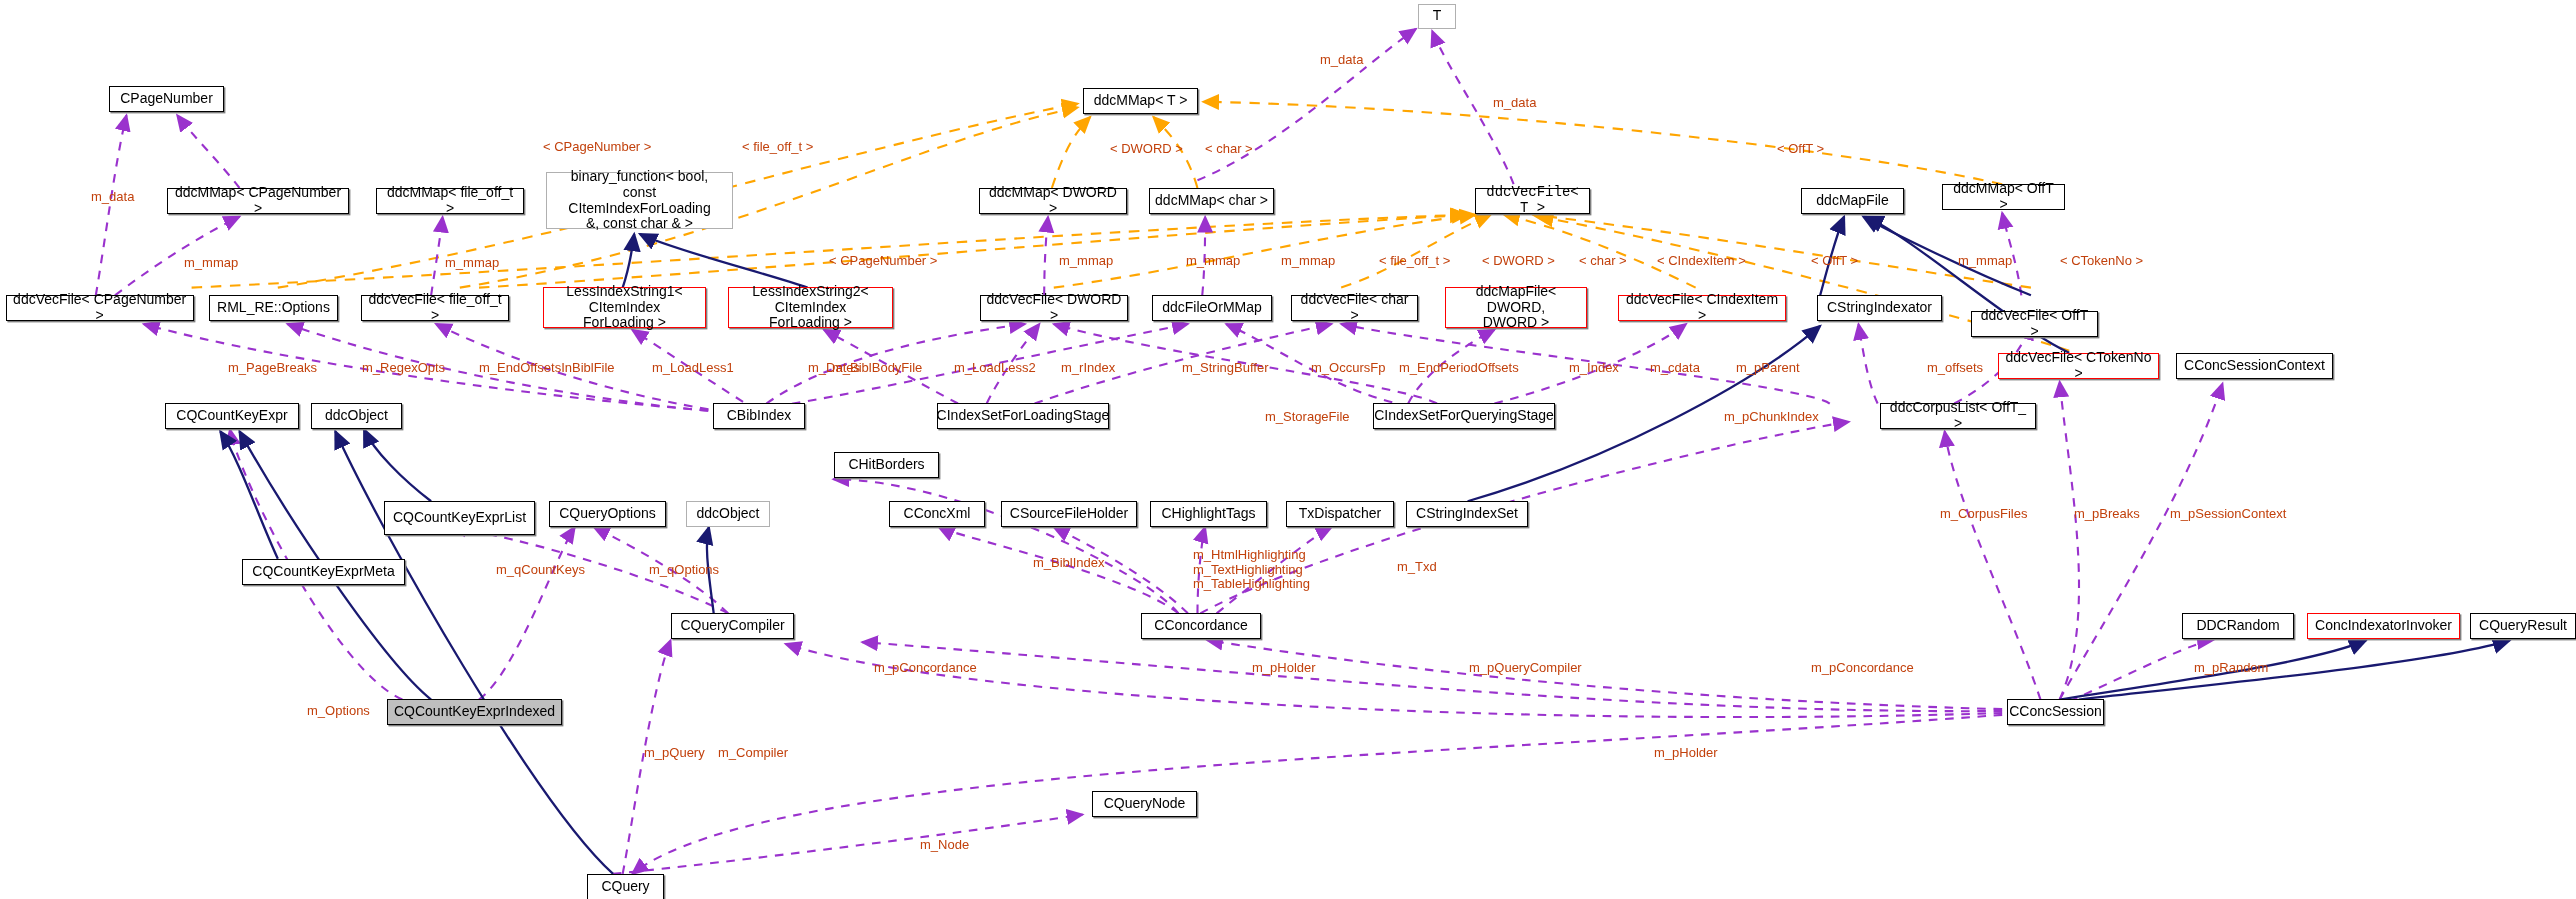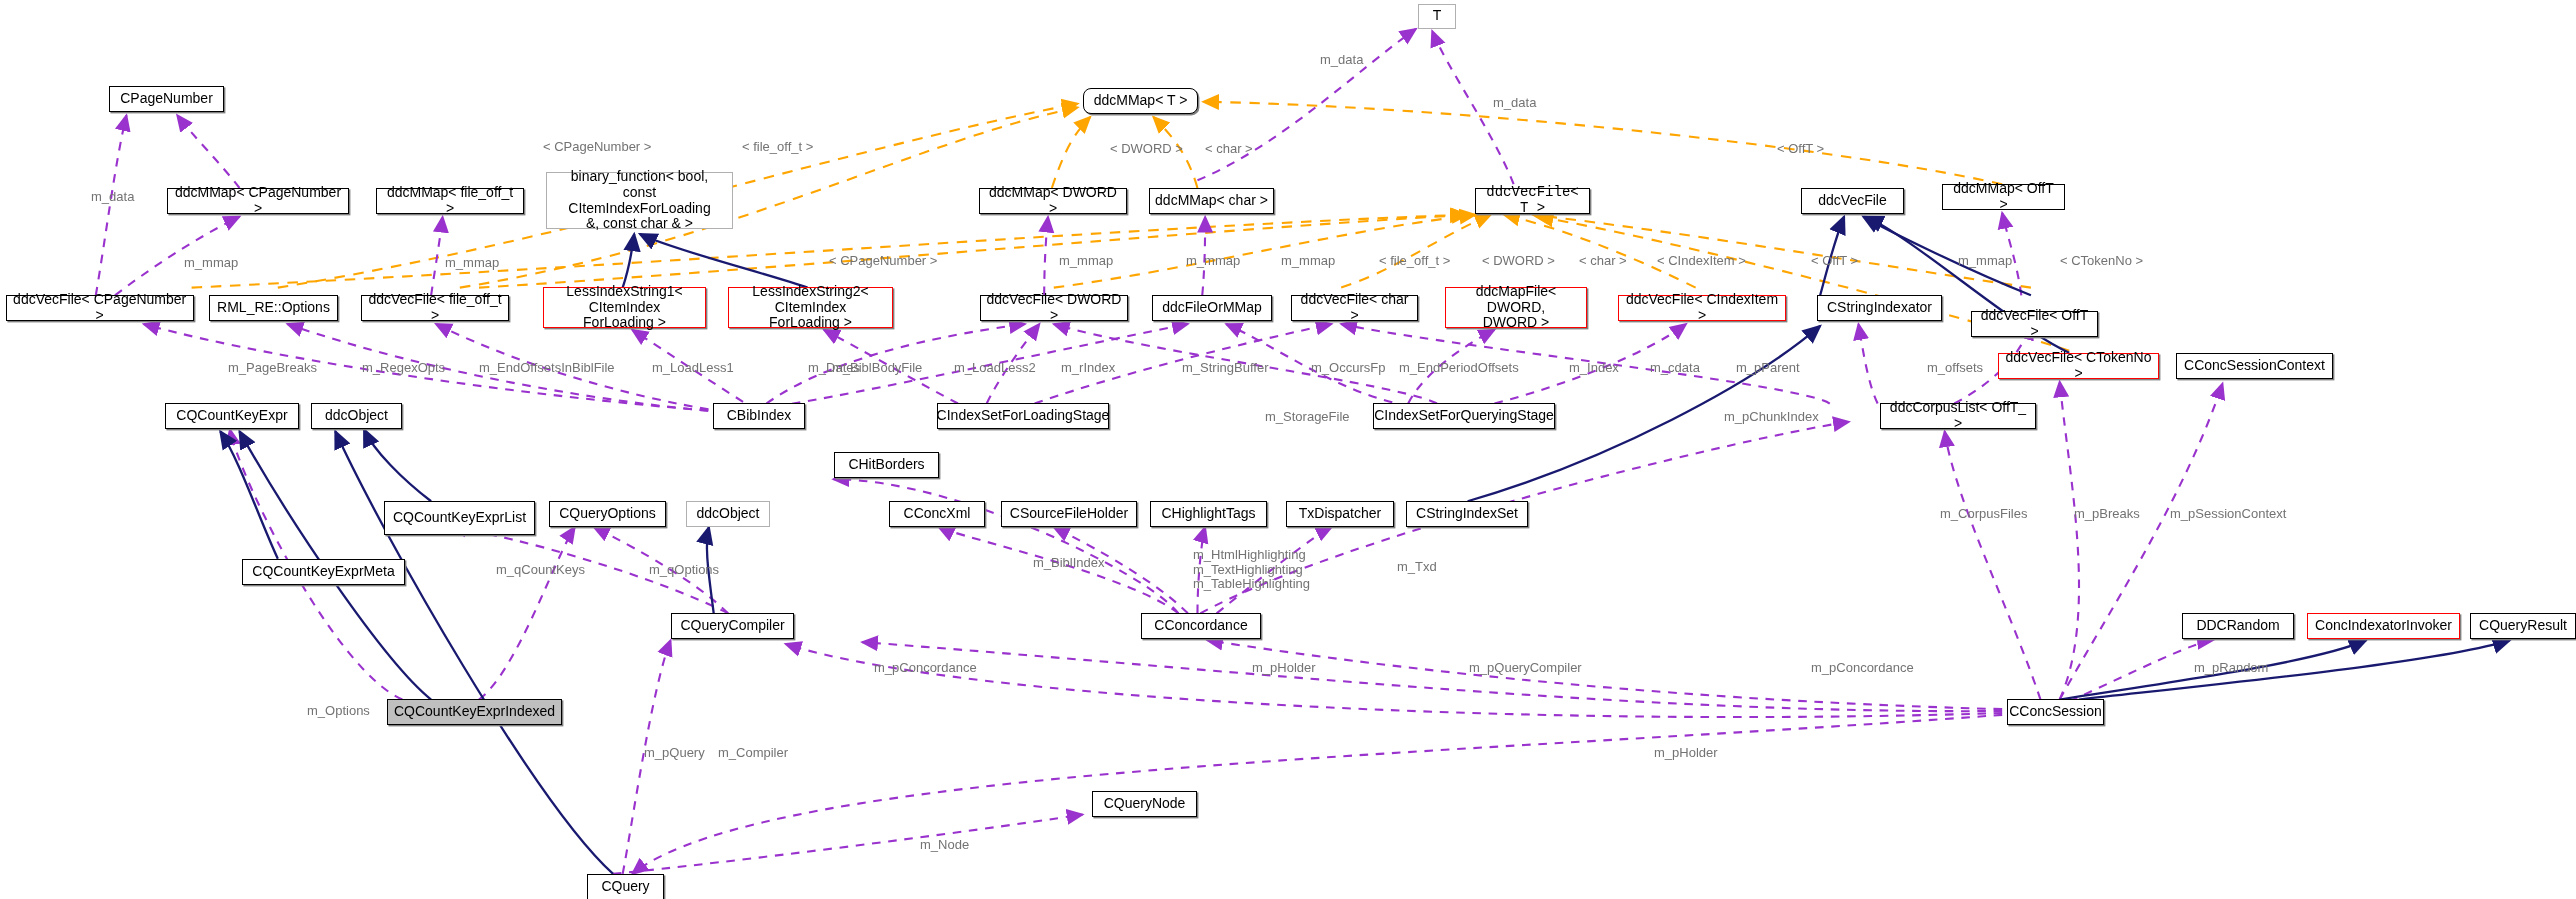--- a/index.html
+++ b/index.html
@@ -23,21 +23,21 @@
     z-index:5;
   }
   .node.solid{border:1.4px solid #000; box-shadow:1.4px 1.4px 0 0 #808080;}
   .node.red{border:1.4px solid #ff0000; box-shadow:1.4px 1.4px 0 0 #808080;}
   .node.grey{border:1px solid #b0b0b0;}
   .node.plain{border:1px solid #000;}
   .node.selected{background:#bfbfbf;border:1.4px solid #000;box-shadow:1.4px 1.4px 0 0 #808080;}
   .elabel{
     position:absolute;
     font-size:13px;
-    color:#737373;
+    color:#c2410c;
     white-space:pre-line;
     line-height:1.12;
     z-index:6;
     background:transparent;
   }
 </style>
 </head>
 <body>
 
 <div id="stage">
@@ -128,30 +128,30 @@
       <path d="M 450,523 C 420,500 390,470 380,448"></path>
       <path d="M 290,583 C 270,540 250,480 230,450"></path>
       <path d="M 450,730 C 400,690 300,540 250,450"></path>
       <path d="M 640,912 C 560,840 400,560 350,450"></path>
       <path d="M 2150,730 C 2280,710 2420,690 2470,668"></path>
       <path d="M 2170,730 C 2350,710 2550,690 2620,668"></path>
     </g>
   </svg>
 <div class="node grey" style="left: 1418px; top: 3.8px; width: 38px; height: 25px;">T</div>
     <div class="node solid" style="left: 109px; top: 86px; width: 115px; height: 26px;">CPageNumber</div>
-    <div class="node solid" style="left: 1083px; top: 88px; width: 115px; height: 26px; border-radius: 8px;">ddcMMap&lt; T &gt;</div>
+    <div class="node solid" style="left: 1083px; top: 88px; width: 115px; height: 26px;">ddcMMap&lt; T &gt;</div>
     <div class="node solid" style="left: 167px; top: 188px; width: 182px; height: 26px;">ddcMMap&lt; CPageNumber &gt;</div>
     <div class="node solid" style="left: 376px; top: 188px; width: 148px; height: 26px;">ddcMMap&lt; file_off_t &gt;</div>
     <div class="node grey" style="left: 546px; top: 172px; width: 187px; height: 57px;">binary_function&lt; bool,
 const CItemIndexForLoading
 &amp;, const char &amp; &gt;</div>
     <div class="node solid" style="left: 979px; top: 188px; width: 148px; height: 26px;">ddcMMap&lt; DWORD &gt;</div>
     <div class="node solid" style="left: 1149px; top: 188px; width: 125px; height: 26px;">ddcMMap&lt; char &gt;</div>
     <div class="node solid" style="left: 1475px; top: 188px; width: 115px; height: 26px; font-family: Liberation Mono, monospace;">ddcVecFile&lt; T &gt;</div>
-    <div class="node solid" style="left: 1801px; top: 188px; width: 103px; height: 26px;">ddcVecFile</div>
+    <div class="node solid" style="left: 1801px; top: 188px; width: 103px; height: 26px;">ddcMapFile</div>
     <div class="node plain" style="left: 1942px; top: 184px; width: 123px; height: 26px;">ddcMMap&lt; OffT &gt;</div>
     <div class="node solid" style="left: 5.7px; top: 295px; width: 188px; height: 26px;">ddcVecFile&lt; CPageNumber &gt;</div>
     <div class="node solid" style="left: 209px; top: 295px; width: 129px; height: 26px;">RML_RE::Options</div>
     <div class="node solid" style="left: 361px; top: 295px; width: 148px; height: 26px;">ddcVecFile&lt; file_off_t &gt;</div>
     <div class="node red" style="left: 543px; top: 287px; width: 163px; height: 41px;">LessIndexString1&lt; CItemIndex
 ForLoading &gt;</div>
     <div class="node red" style="left: 728px; top: 287px; width: 165px; height: 41px;">LessIndexString2&lt; CItemIndex
 ForLoading &gt;</div>
     <div class="node solid" style="left: 980px; top: 295px; width: 148px; height: 26px;">ddcVecFile&lt; DWORD &gt;</div>
     <div class="node solid" style="left: 1152px; top: 295px; width: 120px; height: 26px;">ddcFileOrMMap</div>

